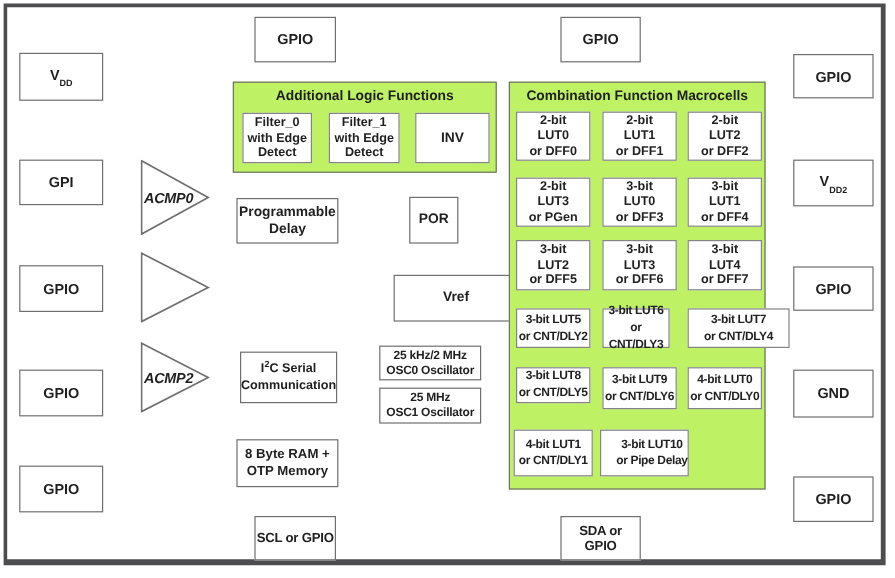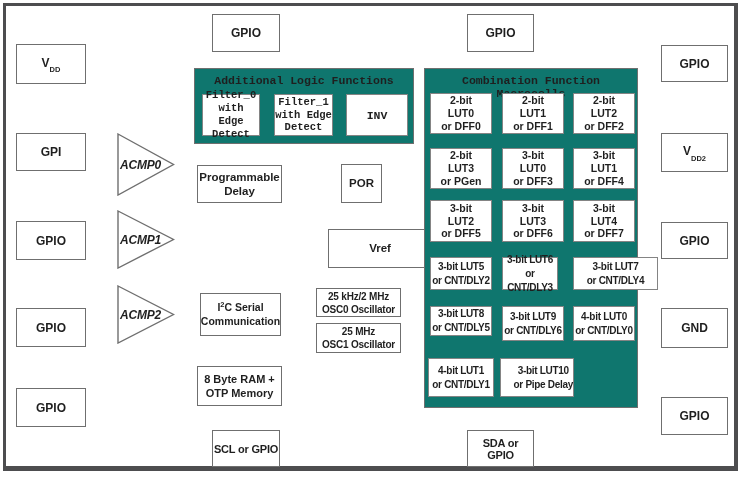--- a/index.html
+++ b/index.html
@@ -13,21 +13,21 @@
     box-sizing:border-box;background:#fff;
   }
   .box{
     position:absolute;background:#fff;border:1.5px solid #6f6f6f;box-sizing:border-box;
     display:flex;align-items:center;justify-content:center;text-align:center;
   }
   .pin{font-size:12px;}
   .blk{font-size:11.5px;line-height:1.25;}
   .sm{font-size:10px;line-height:1.3;letter-spacing:-0.2px;}
   .panel{
-    position:absolute;background:#0f766e;border:1.5px solid #6f6f6f;box-sizing:border-box;font-family:Liberation Mono, monospace;
+    position:absolute;background:#bef264;border:1.5px solid #6f6f6f;box-sizing:border-box;
   }
   .panel-title{font-size:11.5px;text-align:center;padding-top:5px;}
   .cell{border-color:#848484;}
   .c3{font-size:10.5px;line-height:1.22;}
   .c2{font-size:10px;line-height:1.4;letter-spacing:-0.3px;}
   .tri{position:absolute;}
   .tri svg{display:block;}
   .tri .tlabel{
     position:absolute;left:3px;top:0;height:100%;display:flex;align-items:center;
     font-size:12px;letter-spacing:-0.2px;font-style:italic;
@@ -90,21 +90,20 @@
   <div class="tri" style="left:117px;top:133px">
     <svg width="58" height="63" viewBox="0 0 58 63">
       <polygon points="1,1 56.5,31.5 1,62" fill="#ffffff" stroke="#6f6f6f" stroke-width="1.4"></polygon>
     </svg>
     <div class="tlabel">ACMP0</div>
   </div>
   <div class="tri" style="left:117px;top:210px">
     <svg width="58" height="59" viewBox="0 0 58 59">
       <polygon points="1,1 56.5,29.5 1,58" fill="#ffffff" stroke="#6f6f6f" stroke-width="1.4"></polygon>
     </svg>
-    <div class="tlabel">ACMP1</div>
   </div>
   <div class="tri" style="left:117px;top:285px">
     <svg width="58" height="59" viewBox="0 0 58 59">
       <polygon points="1,1 56.5,29.5 1,58" fill="#ffffff" stroke="#6f6f6f" stroke-width="1.4"></polygon>
     </svg>
     <div class="tlabel">ACMP2</div>
   </div>
 
   <div class="panel" style="left:194px;top:68px;width:220px;height:76px">
     <div class="panel-title">Additional Logic Functions</div>

